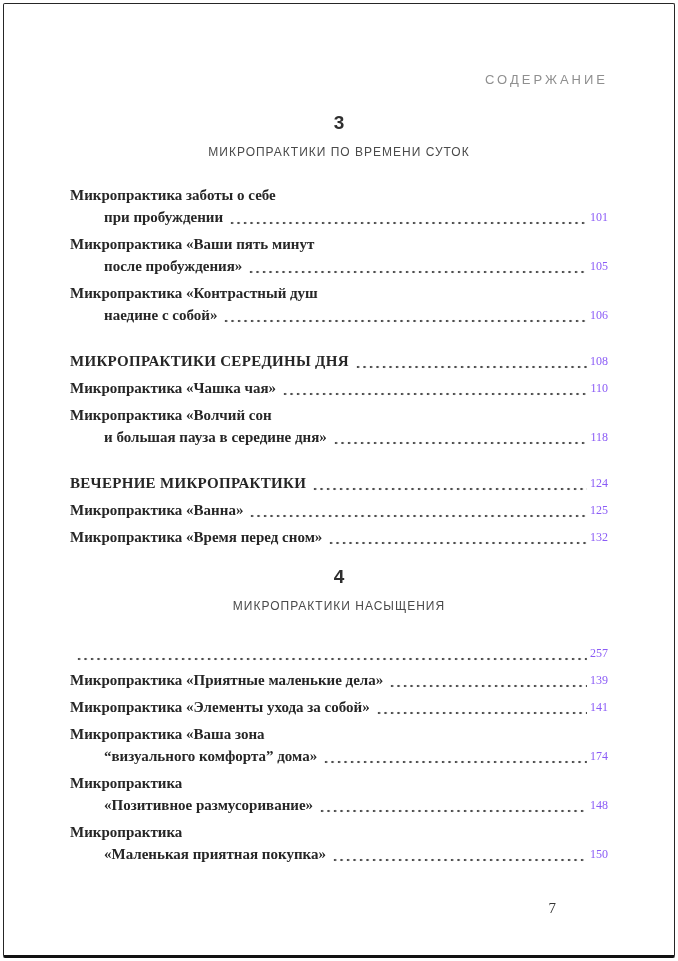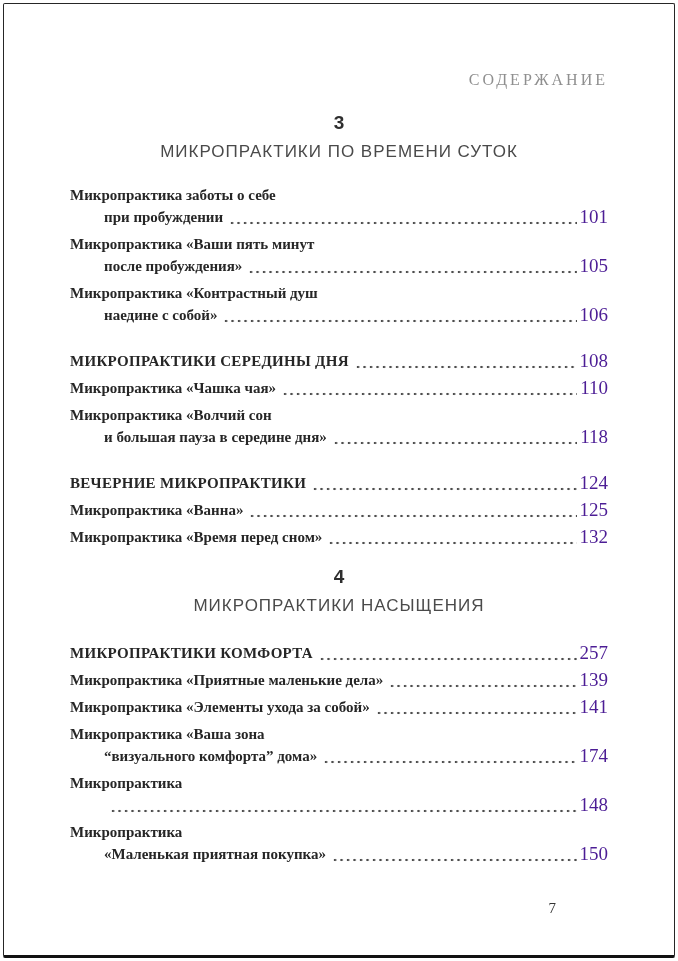--- a/index.html
+++ b/index.html
@@ -18,40 +18,40 @@
     border-bottom: 3px solid #121212;
     border-radius: 2px;
     background: #ffffff;
     box-sizing: border-box;
   }
   .content {
     padding: 70px 66px 0 66px;
   }
   .contents-header {
     text-align: right;
-    font-family: Liberation Serif, serif;
-    font-size: 16px;
+    font-family: Liberation Sans, sans-serif;
+    font-size: 13px;
     letter-spacing: 3px;
     color: #8f8f8f;
     line-height: 12px;
   }
   .chapter-number {
     text-align: center;
     font-family: "Liberation Sans", sans-serif;
     font-weight: bold;
     font-size: 19px;
     color: #2e2e2e;
     margin-top: 26px;
     line-height: 22px;
   }
   .chapter + .chapter .chapter-number { margin-top: 18px; }
   .chapter-title {
     text-align: center;
     font-family: "Liberation Sans", sans-serif;
-    font-size: 17px;
+    font-size: 12px;
     letter-spacing: 1px;
     color: #4a4a4a;
     margin-top: 6px;
     margin-bottom: 20px;
     line-height: 24px;
   }
   .entries { }
   .toc-entry { margin-bottom: 5px; }
   .toc-entry.section { margin-top: 24px; }
   .toc-line {
@@ -71,22 +71,22 @@
     flex: 1;
     align-self: stretch;
     margin: 0 3px 0 6px;
     background-image: radial-gradient(circle at 3px 3px, #4d4d4d 1.05px, transparent 1.55px);
     background-size: 6.5px 6px;
     background-repeat: repeat-x;
     background-position: left 0px bottom 2px;
   }
   .pg {
     font-weight: normal;
-    color: #4c1d95;
-    font-size: 19px;
+    color: #8b5cf6;
+    font-size: 12px;
     white-space: nowrap;
   }
   .folio {
     position: absolute;
     right: 118px;
     bottom: 38px;
     font-size: 15px;
     color: #333333;
     font-family: "Liberation Serif", serif;
   }
@@ -206,21 +206,20 @@
 </div>
   </section>
 
   <section class="chapter">
     <div class="chapter-number">4</div>
     <div class="chapter-title">МИКРОПРАКТИКИ НАСЫЩЕНИЯ</div>
     <div class="entries">
   <div class="toc-entry section">
     <div>
                 <div class="toc-line">
-                  <span class="t">МИКРОПРАКТИКИ КОМФОРТА</span>
                   <span class="dots"></span>
                   <span class="pg">257</span>
                 </div>
               </div>
   </div>
 
   <div class="toc-entry">
     <div>
                 <div class="toc-line">
                   <span class="t">Микропрактика «Приятные маленькие дела»</span>
@@ -252,20 +251,21 @@
                 </div>
               </div>
   </div>
 
   <div class="toc-entry">
     <div>
                 <div class="toc-line">
                   <span class="t">Микропрактика</span>
                 </div>
                 <div class="toc-line cont">
+                  <span class="t">«Позитивное размусоривание»</span>
                   <span class="dots"></span>
                   <span class="pg">148</span>
                 </div>
               </div>
   </div>
 
   <div class="toc-entry">
     <div>
                 <div class="toc-line">
                   <span class="t">Микропрактика</span>

